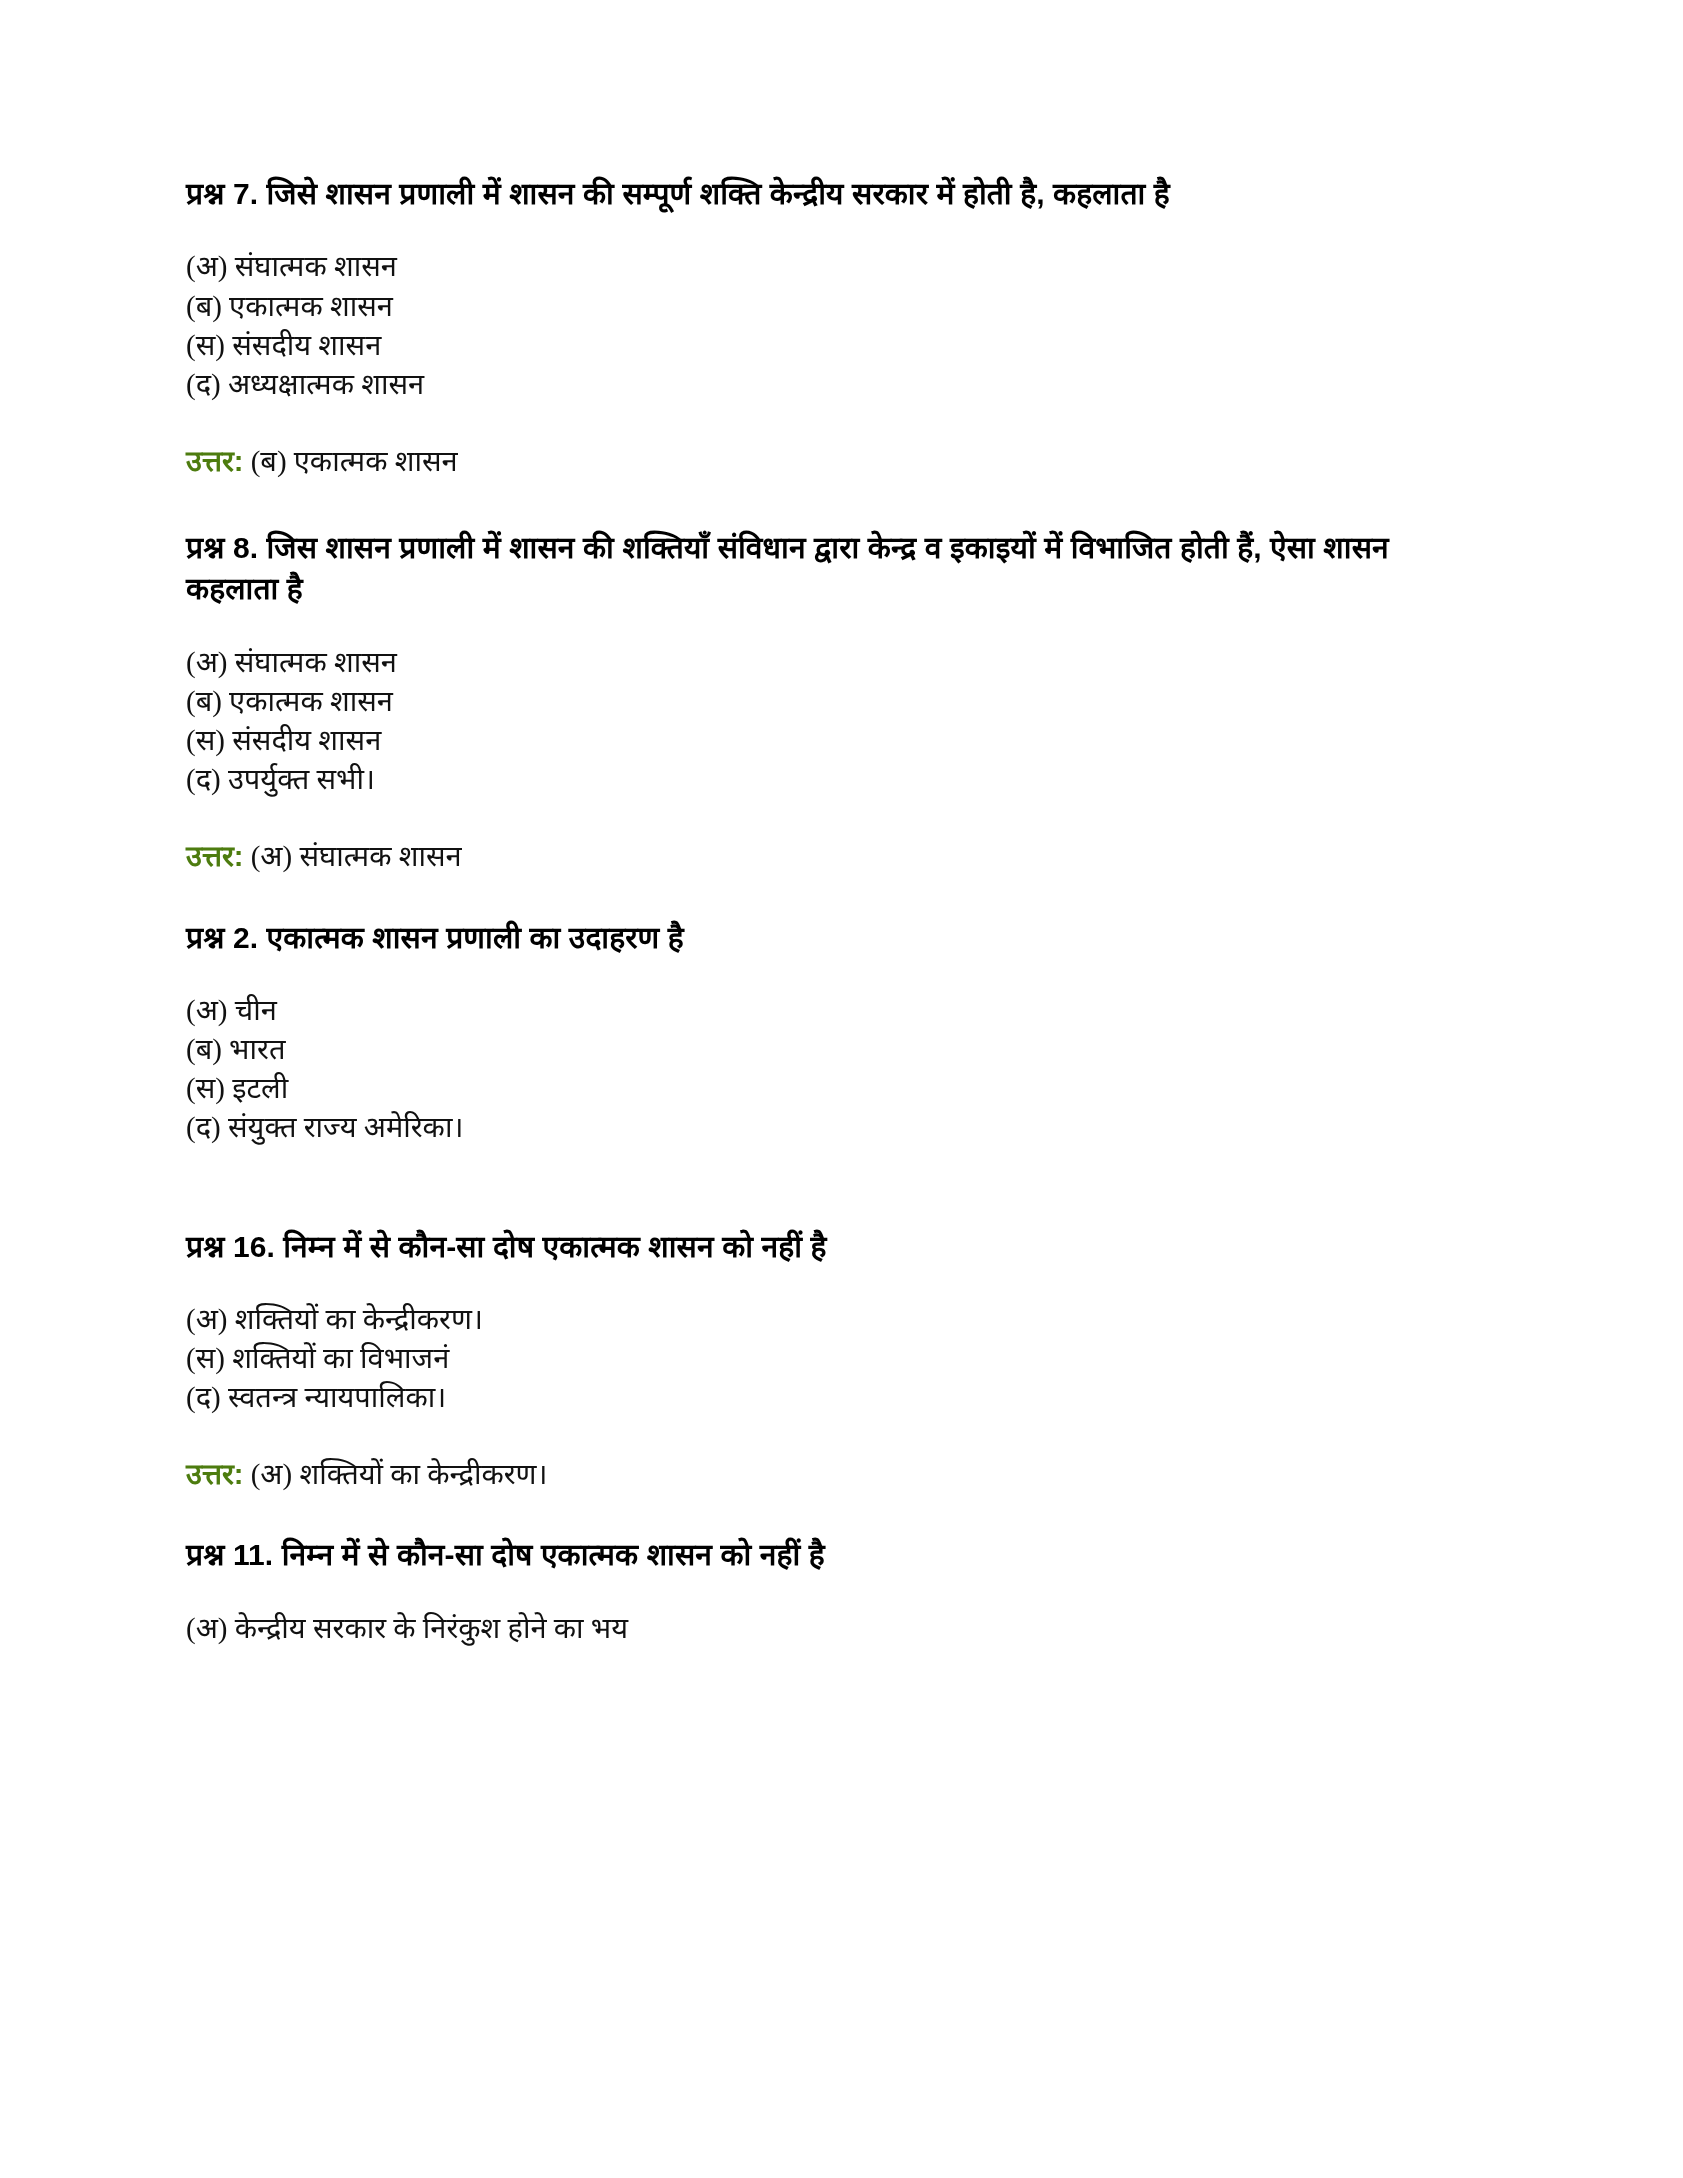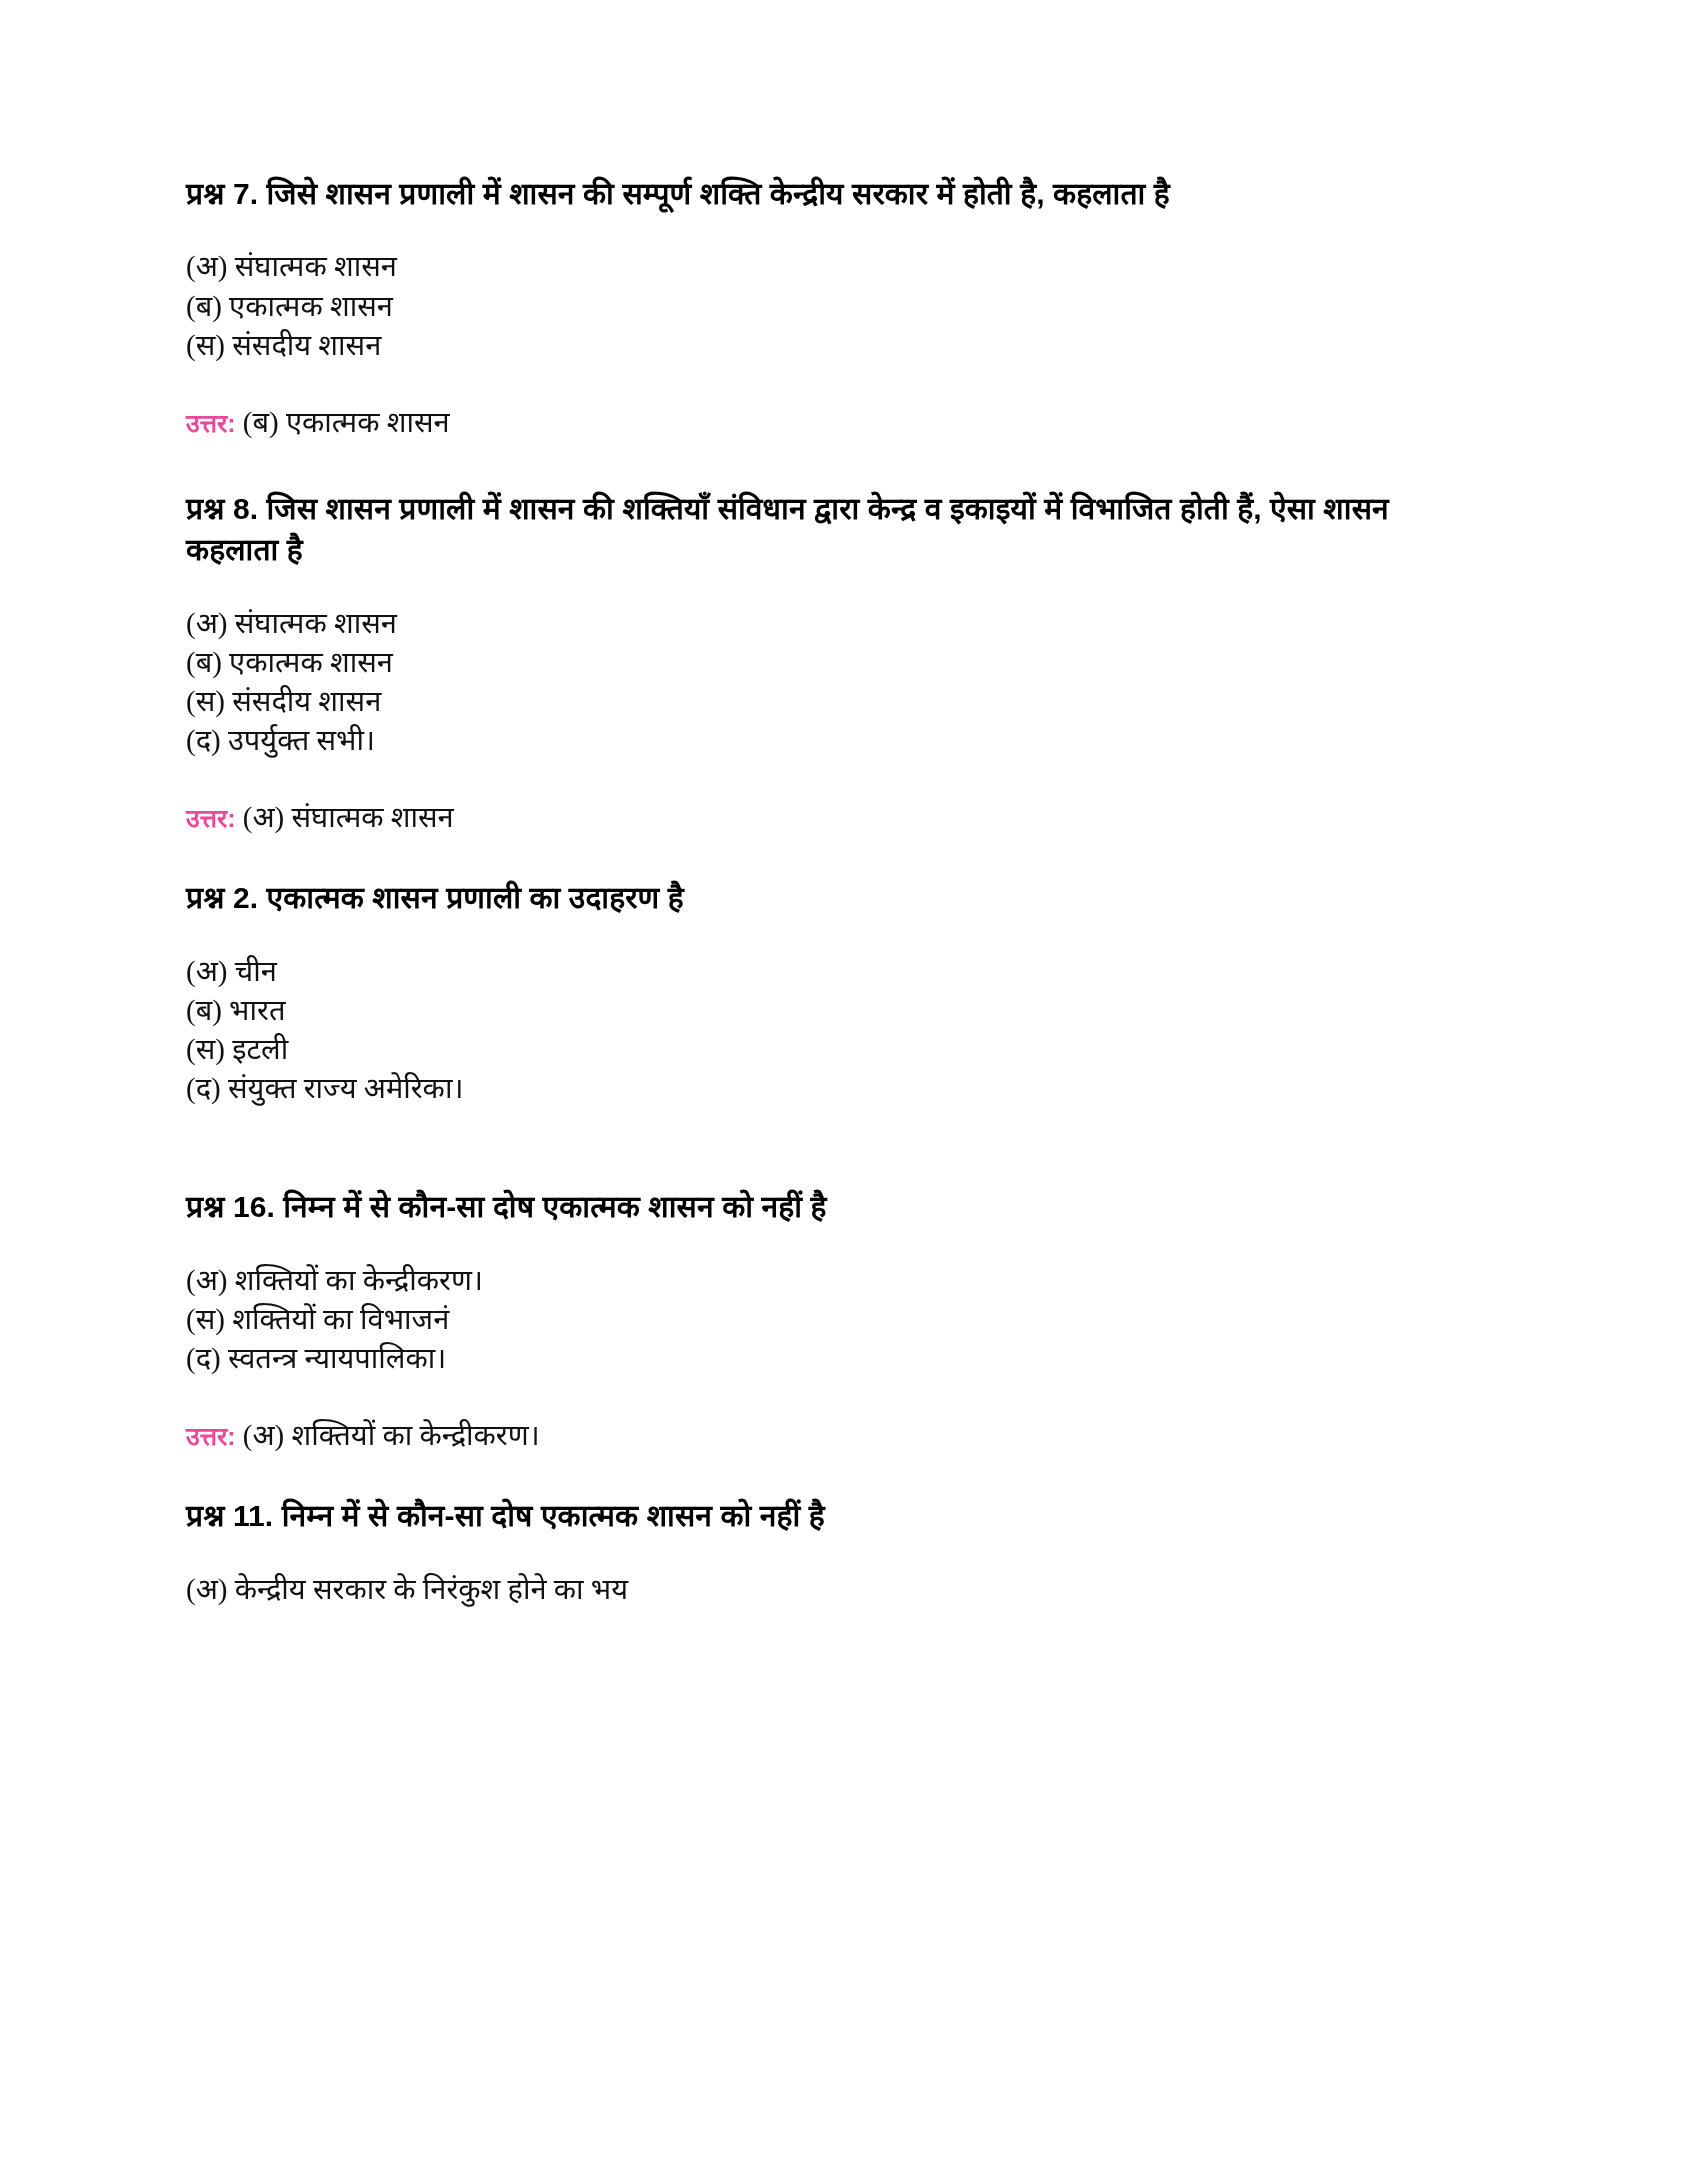--- a/index.html
+++ b/index.html
@@ -59,22 +59,22 @@
     font-family: "Liberation Serif", "DejaVu Serif", serif;
     font-size: 29px;
     line-height: 1.35;
     color: #111111;
     margin: 0;
     padding: 0;
   }
   .answer .answer-label {
     font-family: "Liberation Sans", "DejaVu Sans", sans-serif;
     font-weight: bold;
-    font-size: 25px;
-    color: #ec4899;
+    font-size: 29px;
+    color: #4d7c0f;
   }
   .answer .answer-text {
     font-family: "Liberation Serif", "DejaVu Serif", serif;
     font-weight: normal;
   }
   
   .gap-heading-to-options { height: 33px; }
   .gap-options-to-answer  { height: 38px; }
   .gap-answer-to-heading  { height: 46px; }
   .gap-answer-to-heading-sm { height: 40px; }
@@ -85,20 +85,21 @@
 <div class="page">
   <div class="content">
 
     <div class="qblock">
       <p class="q-heading">प्रश्न 7. जिसे शासन प्रणाली में शासन की सम्पूर्ण शक्ति केन्द्रीय सरकार में होती है, कहलाता है</p>
       <div class="gap-heading-to-options"></div>
       <ul class="options">
         <li class="option">(अ) संघात्मक शासन</li>
         <li class="option">(ब) एकात्मक शासन</li>
         <li class="option">(स) संसदीय शासन</li>
+        <li class="option">(द) अध्यक्षात्मक शासन</li>
       </ul>
       <div class="gap-options-to-answer"></div>
       <p class="answer"><span class="answer-label">उत्तर:</span> <span class="answer-text">(ब) एकात्मक शासन</span></p>
     </div>
 
     <div class="gap-answer-to-heading"></div>
 
     <div class="qblock">
       <p class="q-heading wide">प्रश्न 8. जिस शासन प्रणाली में शासन की शक्तियाँ संविधान द्वारा केन्द्र व इकाइयों में विभाजित होती हैं, ऐसा शासन कहलाता है</p>
       <div class="gap-heading-to-options"></div>

